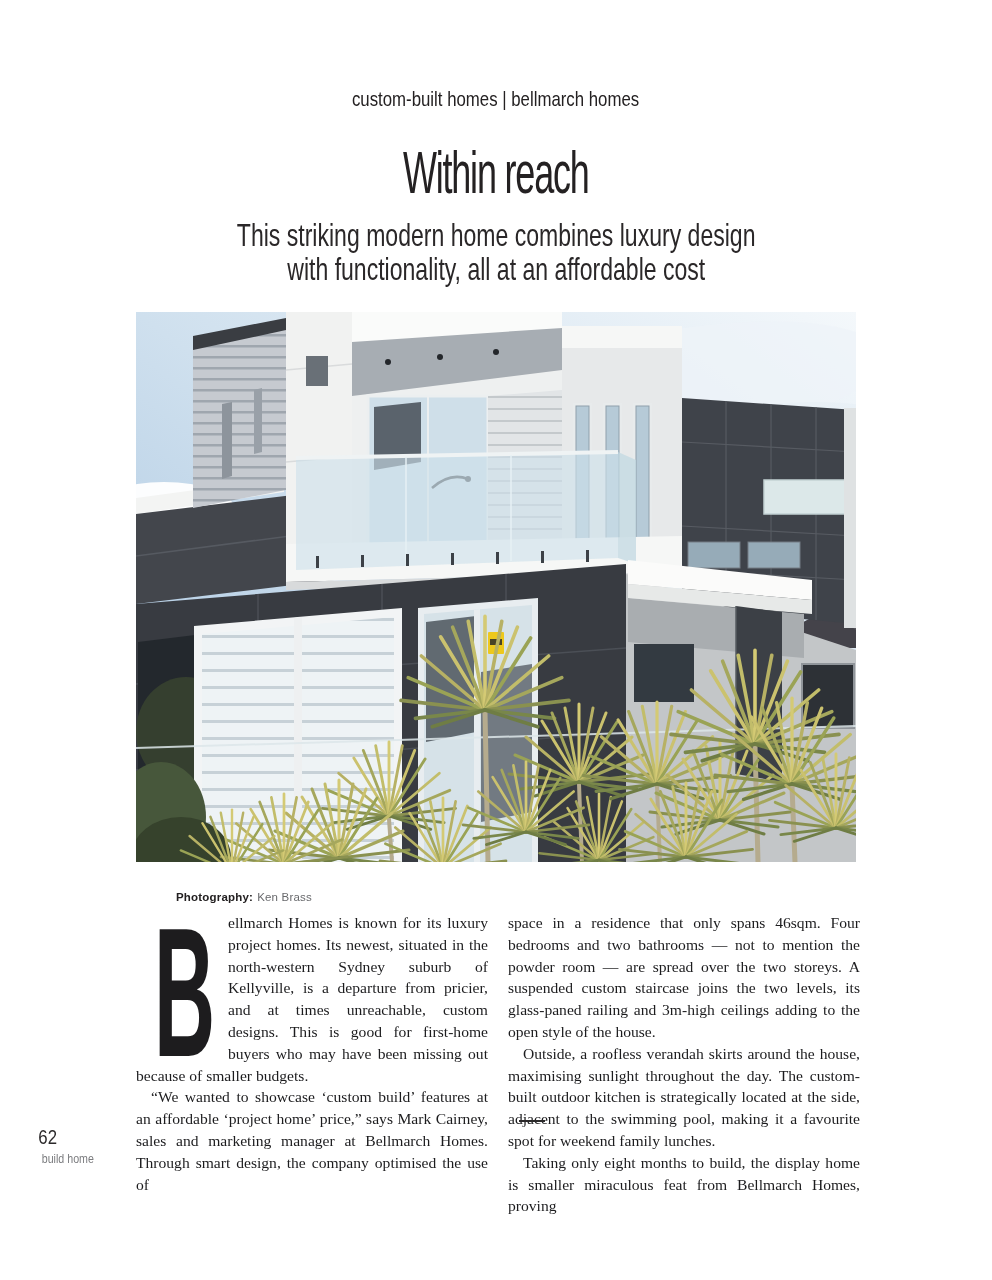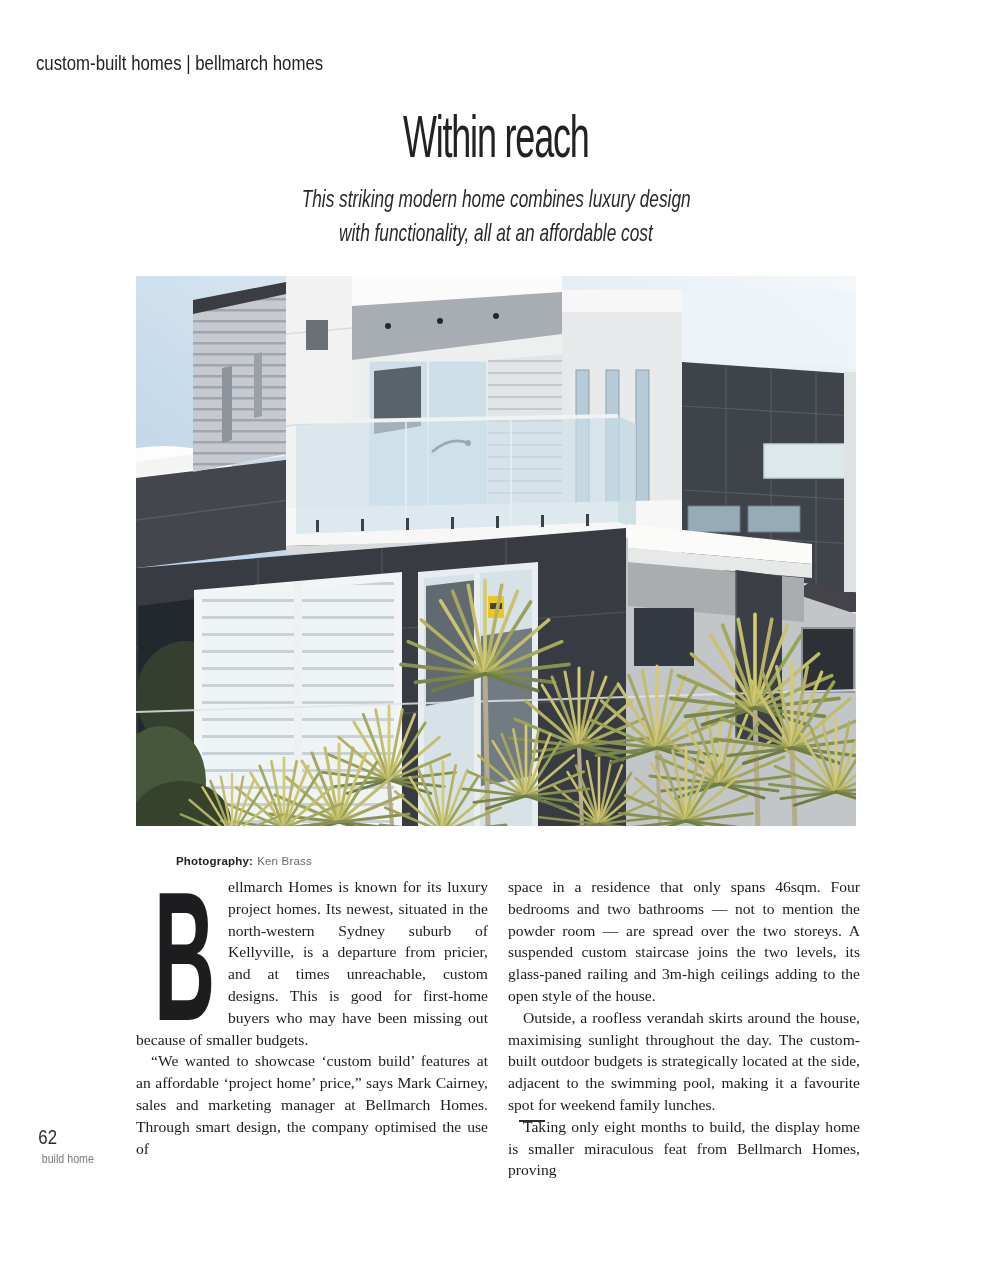--- a/index.html
+++ b/index.html
@@ -1,26 +1,26 @@
 <!DOCTYPE html>
 <html><head>
 <meta charset="utf-8">
 <style>
   html,body{margin:0;padding:0;}
   body{width:992px;height:1280px;background:#ffffff;position:relative;overflow:hidden;
        font-family:"Liberation Serif",serif;color:#1c1c1e;}
   .cond{display:inline-block;white-space:nowrap;transform-origin:50% 0;}
-  .kicker{padding-top:52px;text-align:left;font-family:"Liberation Sans",sans-serif;
+  .kicker{padding-top:88px;text-align:center;font-family:"Liberation Sans",sans-serif;
           font-size:21px;line-height:22px;color:#242122;}
   .kicker .cond{transform:scaleX(.8);}
   .title{margin:26px 0 8px;text-align:center;font-family:"Liberation Sans",sans-serif;
          font-size:60px;line-height:74px;font-weight:400;color:#242122;}
   .title .cond{transform:scaleX(.6);letter-spacing:-2px;}
   .subtitle{text-align:center;font-family:"Liberation Sans",sans-serif;
-            font-size:24px;line-height:34px;color:#2a2728;font-style:italic;}
+            font-size:32px;line-height:34px;color:#2a2728;}
   .subtitle .cond{transform:scaleX(.72);}
   .photo{width:720px;height:550px;margin:26px 0 0 136px;}
   .photo svg{display:block;width:720px;height:550px;}
   .credit{margin:28px 0 0 136px;font-family:"Liberation Sans",sans-serif;
           font-size:11.5px;letter-spacing:.2px;line-height:14px;padding-left:40px;}
   .credit-label{font-weight:700;color:#232021;}
   .credit-name{color:#68696c;margin-left:4px;}
   .columns{display:flex;gap:20px;width:724px;margin:8px 0 0 136px;}
   .col{flex:1;min-width:0;}
   .bp{margin:0;font-size:15.6px;line-height:21.8px;text-align:justify;}
@@ -259,21 +259,21 @@
 
   <section class="columns">
     <div class="col">
       <p class="bp"><span class="dc">
             <b>B</b>
           </span><span>ellmarch Homes is known for its luxury project homes. Its newest, situated in the north-western Sydney suburb of Kellyville, is a departure from pricier, and at times unreachable, custom designs. This is good for first-home buyers who may have been missing out because of smaller budgets.</span></p>
       <p class="bp ind">“We wanted to showcase ‘custom build’ features at an affordable ‘project home’ price,” says Mark Cairney, sales and marketing manager at Bellmarch Homes. Through smart design, the company optimised the use of</p>
     </div>
     <div class="col">
       <p class="bp">space in a residence that only spans 46sqm. Four bedrooms and two bathrooms — not to mention the powder room — are spread over the two storeys. A suspended custom staircase joins the two levels, its glass-paned railing and 3m-high ceilings adding to the open style of the house.</p>
-      <p class="bp ind">Outside, a roofless verandah skirts around the house, maximising sunlight throughout the day. The custom-built outdoor budgets is strategically located at the side, adjacent to the swimming pool, making it a favourite spot for weekend family lunches.</p>
+      <p class="bp ind">Outside, a roofless verandah skirts around the house, maximising sunlight throughout the day. The custom-built outdoor kitchen is strategically located at the side, adjacent to the swimming pool, making it a favourite spot for weekend family lunches.</p>
       <p class="bp ind">Taking only eight months to build, the display home is smaller miraculous feat from Bellmarch Homes, proving</p>
     </div>
   </section>
 
   <footer class="page-footer">
     <div class="rule"></div>
     <div class="folio"><span class="cond">62</span></div>
     <div class="mag"><span class="cond">build home</span></div>
   </footer>
 

